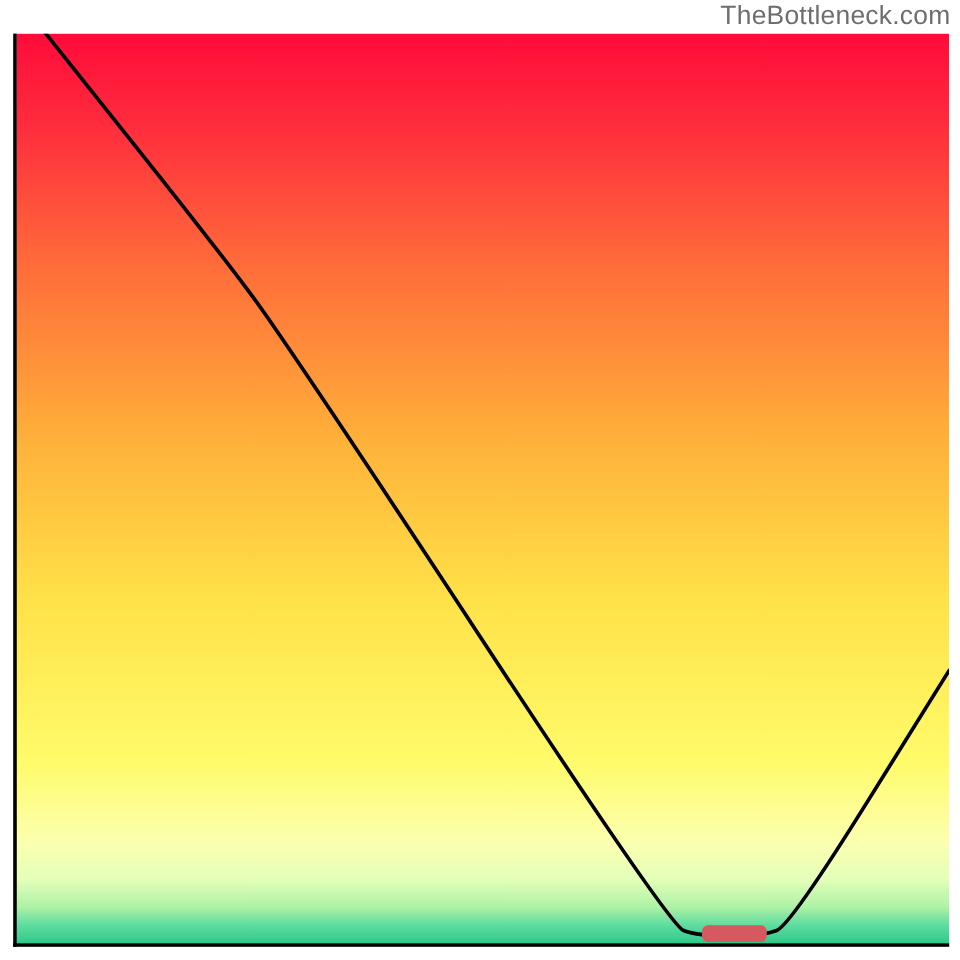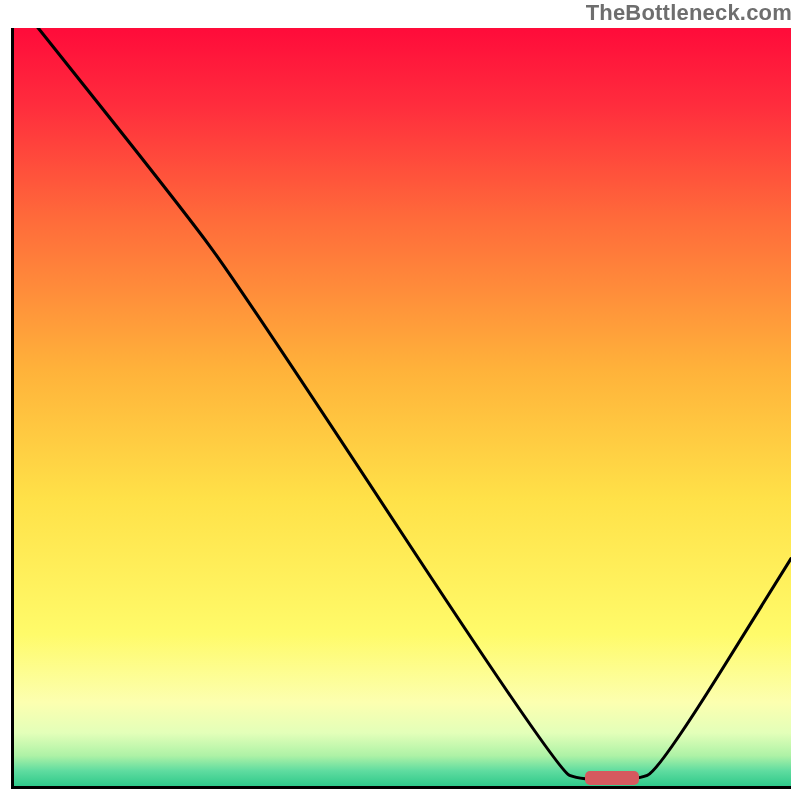--- a/index.html
+++ b/index.html
@@ -13,21 +13,21 @@
   .wrap {
     position: relative;
     width: 800px;
     height: 800px;
   }
   .watermark {
     position: absolute;
     top: 0px;
     right: 8px;
     font-size: 22px;
-    font-weight: 700;
+    font-weight: 400;
     color: #6e6e6e;
     letter-spacing: 0.2px;
     user-select: none;
   }
   .plot-outer {
     position: absolute;
     left: 11px;
     top: 28px;
     width: 780px;
     height: 761px;

